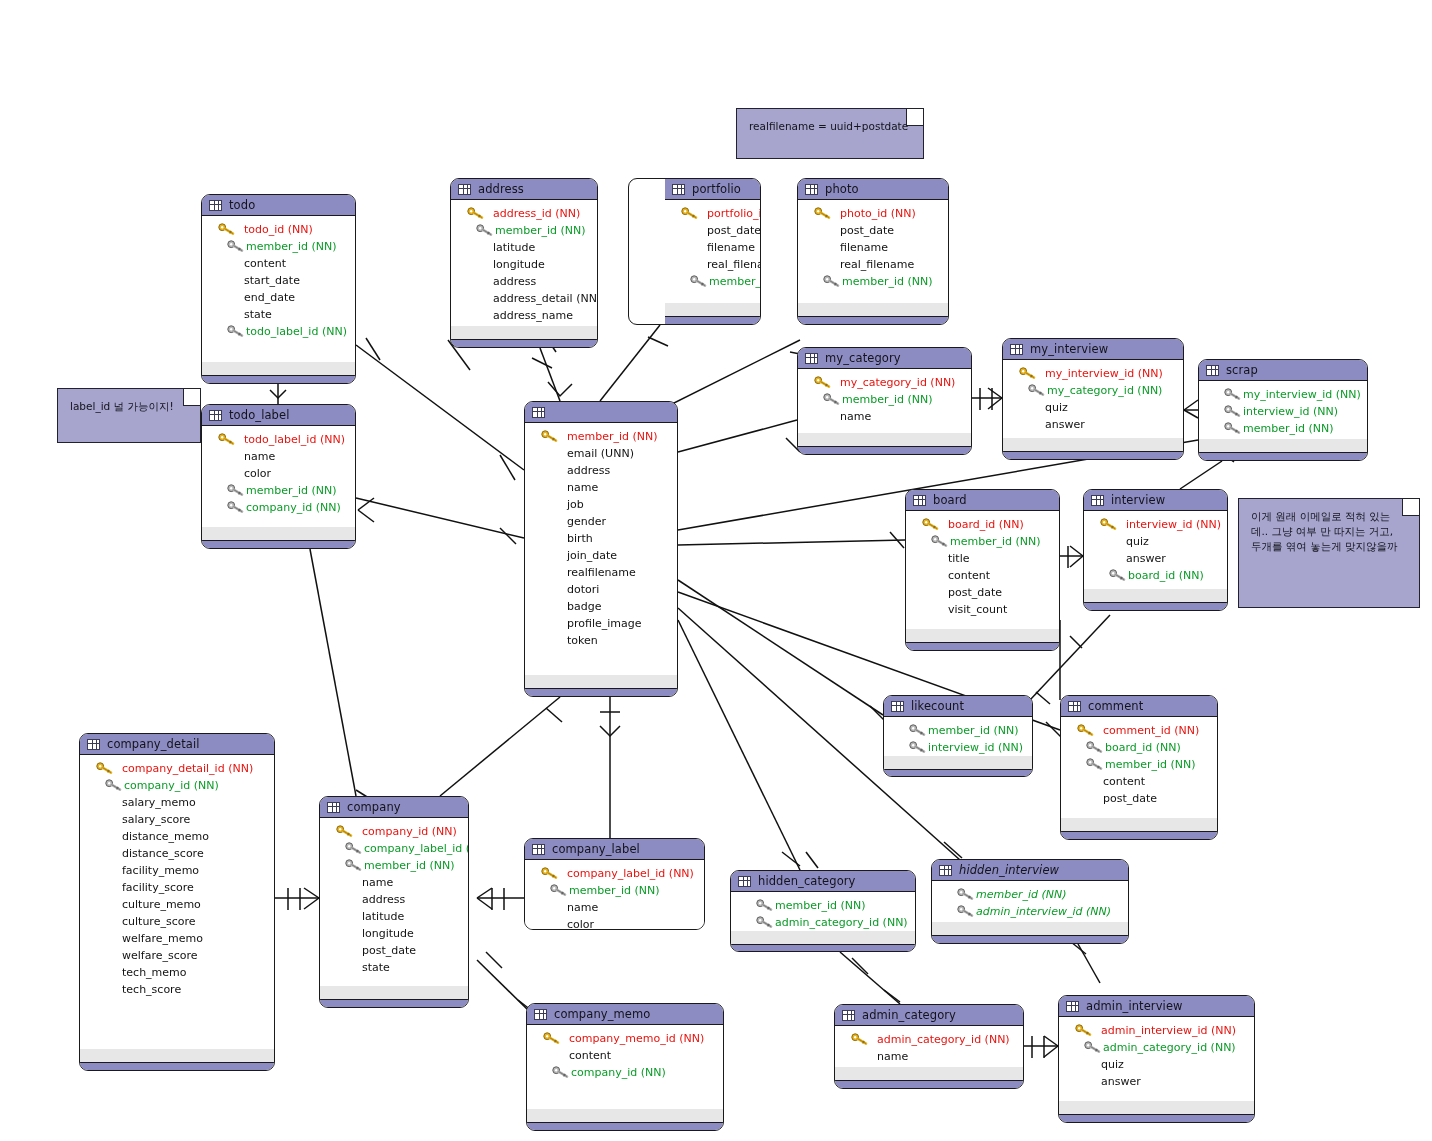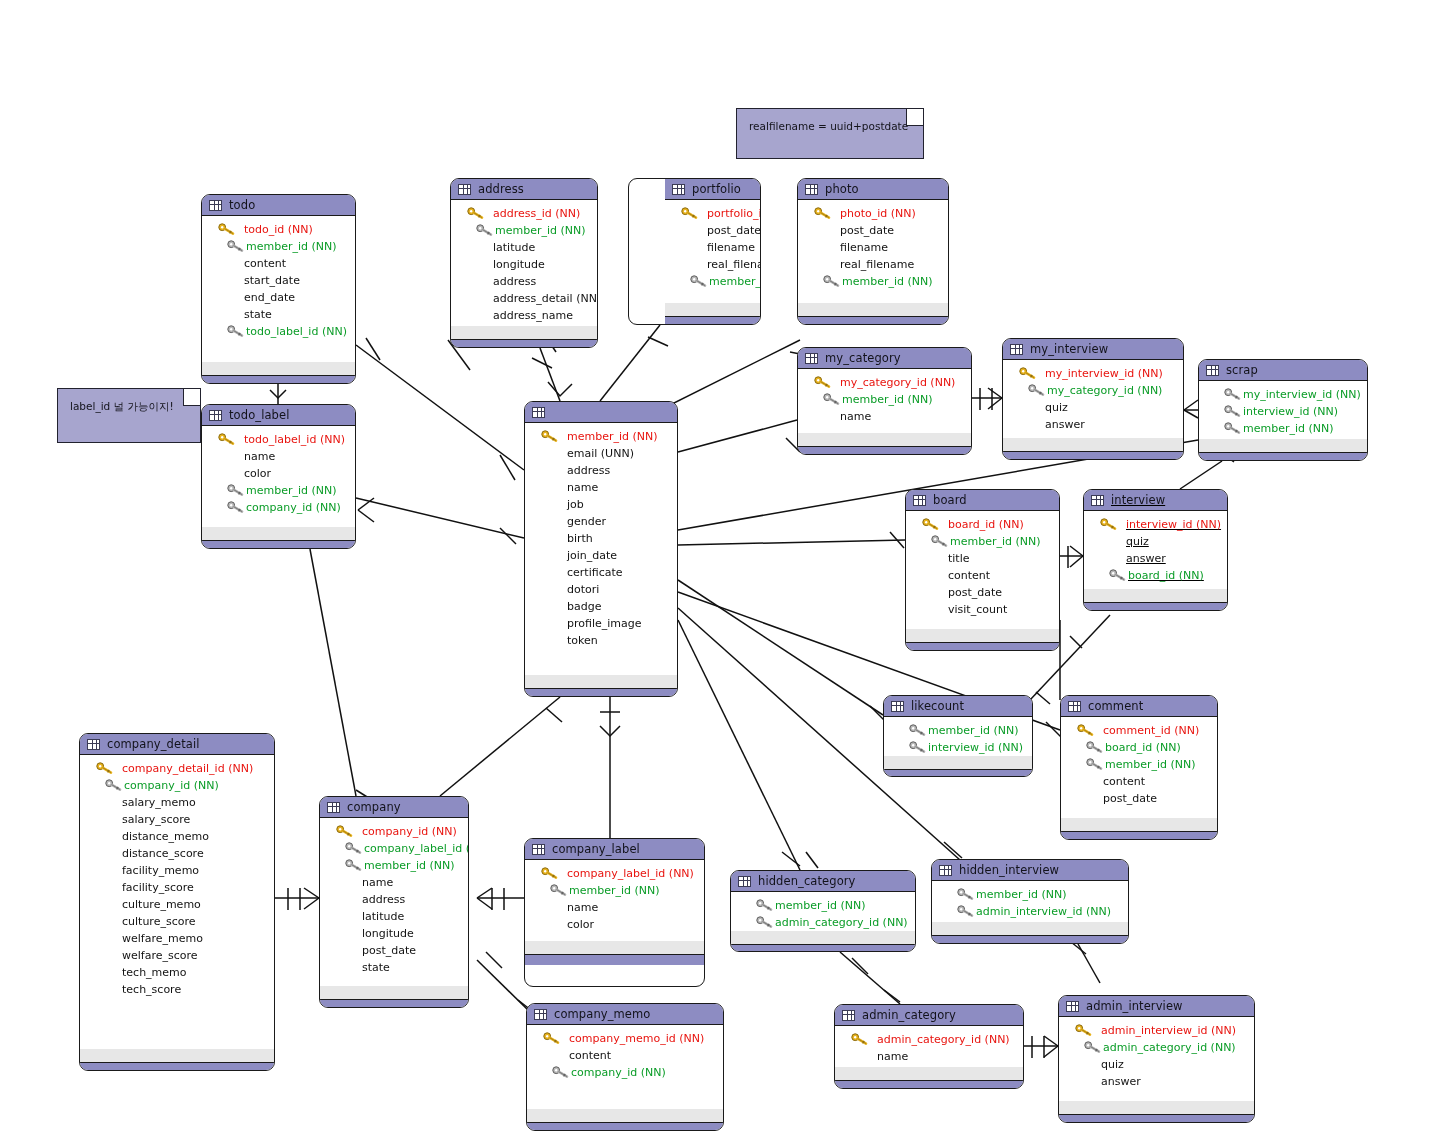--- a/index.html
+++ b/index.html
@@ -543,21 +543,21 @@
         <div class="row">
           <span class="kw"></span>
           <span class="fname f-pl">birth</span>
         </div>
         <div class="row">
           <span class="kw"></span>
           <span class="fname f-pl">join_date</span>
         </div>
         <div class="row">
           <span class="kw"></span>
-          <span class="fname f-pl">certificate</span>
+          <span class="fname f-pl">realfilename</span>
         </div>
         <div class="row">
           <span class="kw"></span>
           <span class="fname f-pl">dotori</span>
         </div>
         <div class="row">
           <span class="kw"></span>
           <span class="fname f-pl">badge</span>
         </div>
         <div class="row">
@@ -672,21 +672,21 @@
         </div>
         <div class="row">
           <span class="kw"></span>
           <span class="fname f-pl">visit_count</span>
         </div>
       </div>
       <div style="height: 11px;"></div>
       <div class="gray"></div>
       <div class="ftr"></div>
     </div>
-    <div class="tbl" style="left: 1083px; top: 489px; width: 145px; height: 122px; text-decoration: underline;">
+    <div class="tbl" style="left: 1083px; top: 489px; width: 145px; height: 122px;">
       <div class="hdr">
         <span class="gridico"></span>
         <span class="tname">interview</span>
       </div>
       <div class="body">
         <div class="row">
           <span class="kw">
             <svg class="keyico" width="17" height="13" viewBox="0 0 17 13">
               <circle cx="4.2" cy="4.2" r="3.4" fill="#e8b21c" stroke="#8a6a10" stroke-width="1"></circle>
               <circle cx="4.2" cy="4.2" r="1.2" fill="#fff"></circle>
@@ -959,21 +959,21 @@
         </div>
         <div class="row">
           <span class="kw"></span>
           <span class="fname f-pl">state</span>
         </div>
       </div>
       <div style="height: 10px;"></div>
       <div class="gray"></div>
       <div class="ftr"></div>
     </div>
-    <div class="tbl" style="left: 524px; top: 838px; width: 181px; height: 149px;">
+    <div class="tbl" style="left: 524px; top: 838px; width: 181px; height: 92px;">
       <div class="hdr">
         <span class="gridico"></span>
         <span class="tname">company_label</span>
       </div>
       <div class="body">
         <div class="row">
           <span class="kw">
             <svg class="keyico" width="17" height="13" viewBox="0 0 17 13">
               <circle cx="4.2" cy="4.2" r="3.4" fill="#e8b21c" stroke="#8a6a10" stroke-width="1"></circle>
               <circle cx="4.2" cy="4.2" r="1.2" fill="#fff"></circle>
@@ -1037,21 +1037,21 @@
               <path d="M11.6 10.4 L13.2 7.9" stroke="#5e5e5e" stroke-width="1.1"></path>
             </svg>
           </span>
           <span class="fname f-fk">admin_category_id  (NN)</span>
         </div>
       </div>
       <div style="height: 0px;"></div>
       <div class="gray"></div>
       <div class="ftr"></div>
     </div>
-    <div class="tbl" style="left: 931px; top: 859px; width: 198px; height: 85px;">
+    <div class="tbl" style="left: 931px; top: 859px; width: 198px; height: 85px; font-style: italic;">
       <div class="hdr">
         <span class="gridico"></span>
         <span class="tname">hidden_interview</span>
       </div>
       <div class="body">
         <div class="row">
           <span class="kw ind">
             <svg class="keyico" width="17" height="13" viewBox="0 0 17 13">
               <circle cx="4.2" cy="4.2" r="3.4" fill="#b8b8b8" stroke="#5e5e5e" stroke-width="1"></circle>
               <circle cx="4.2" cy="4.2" r="1.2" fill="#fff"></circle>
@@ -1189,13 +1189,17 @@
       <div class="ftr"></div>
     </div>
     <div class="note" style="left: 57px; top: 388px; width: 144px; height: 55px;">
       <div class="fold"></div>
       <div class="ntxt">label_id 널 가능이지!</div>
     </div>
     <div class="note" style="left: 736px; top: 108px; width: 188px; height: 51px;">
       <div class="fold"></div>
       <div class="ntxt">realfilename = uuid+postdate</div>
     </div>
+    <div class="note" style="left: 1238px; top: 498px; width: 182px; height: 110px;">
+      <div class="fold"></div>
+      <div class="ntxt">이게 원래 이메일로 적혀 있는데.. 그냥 여부 만 따지는 거고, 두개를 엮여 놓는게 맞지않을까</div>
+    </div>
   </div>
 
 </body></html>

